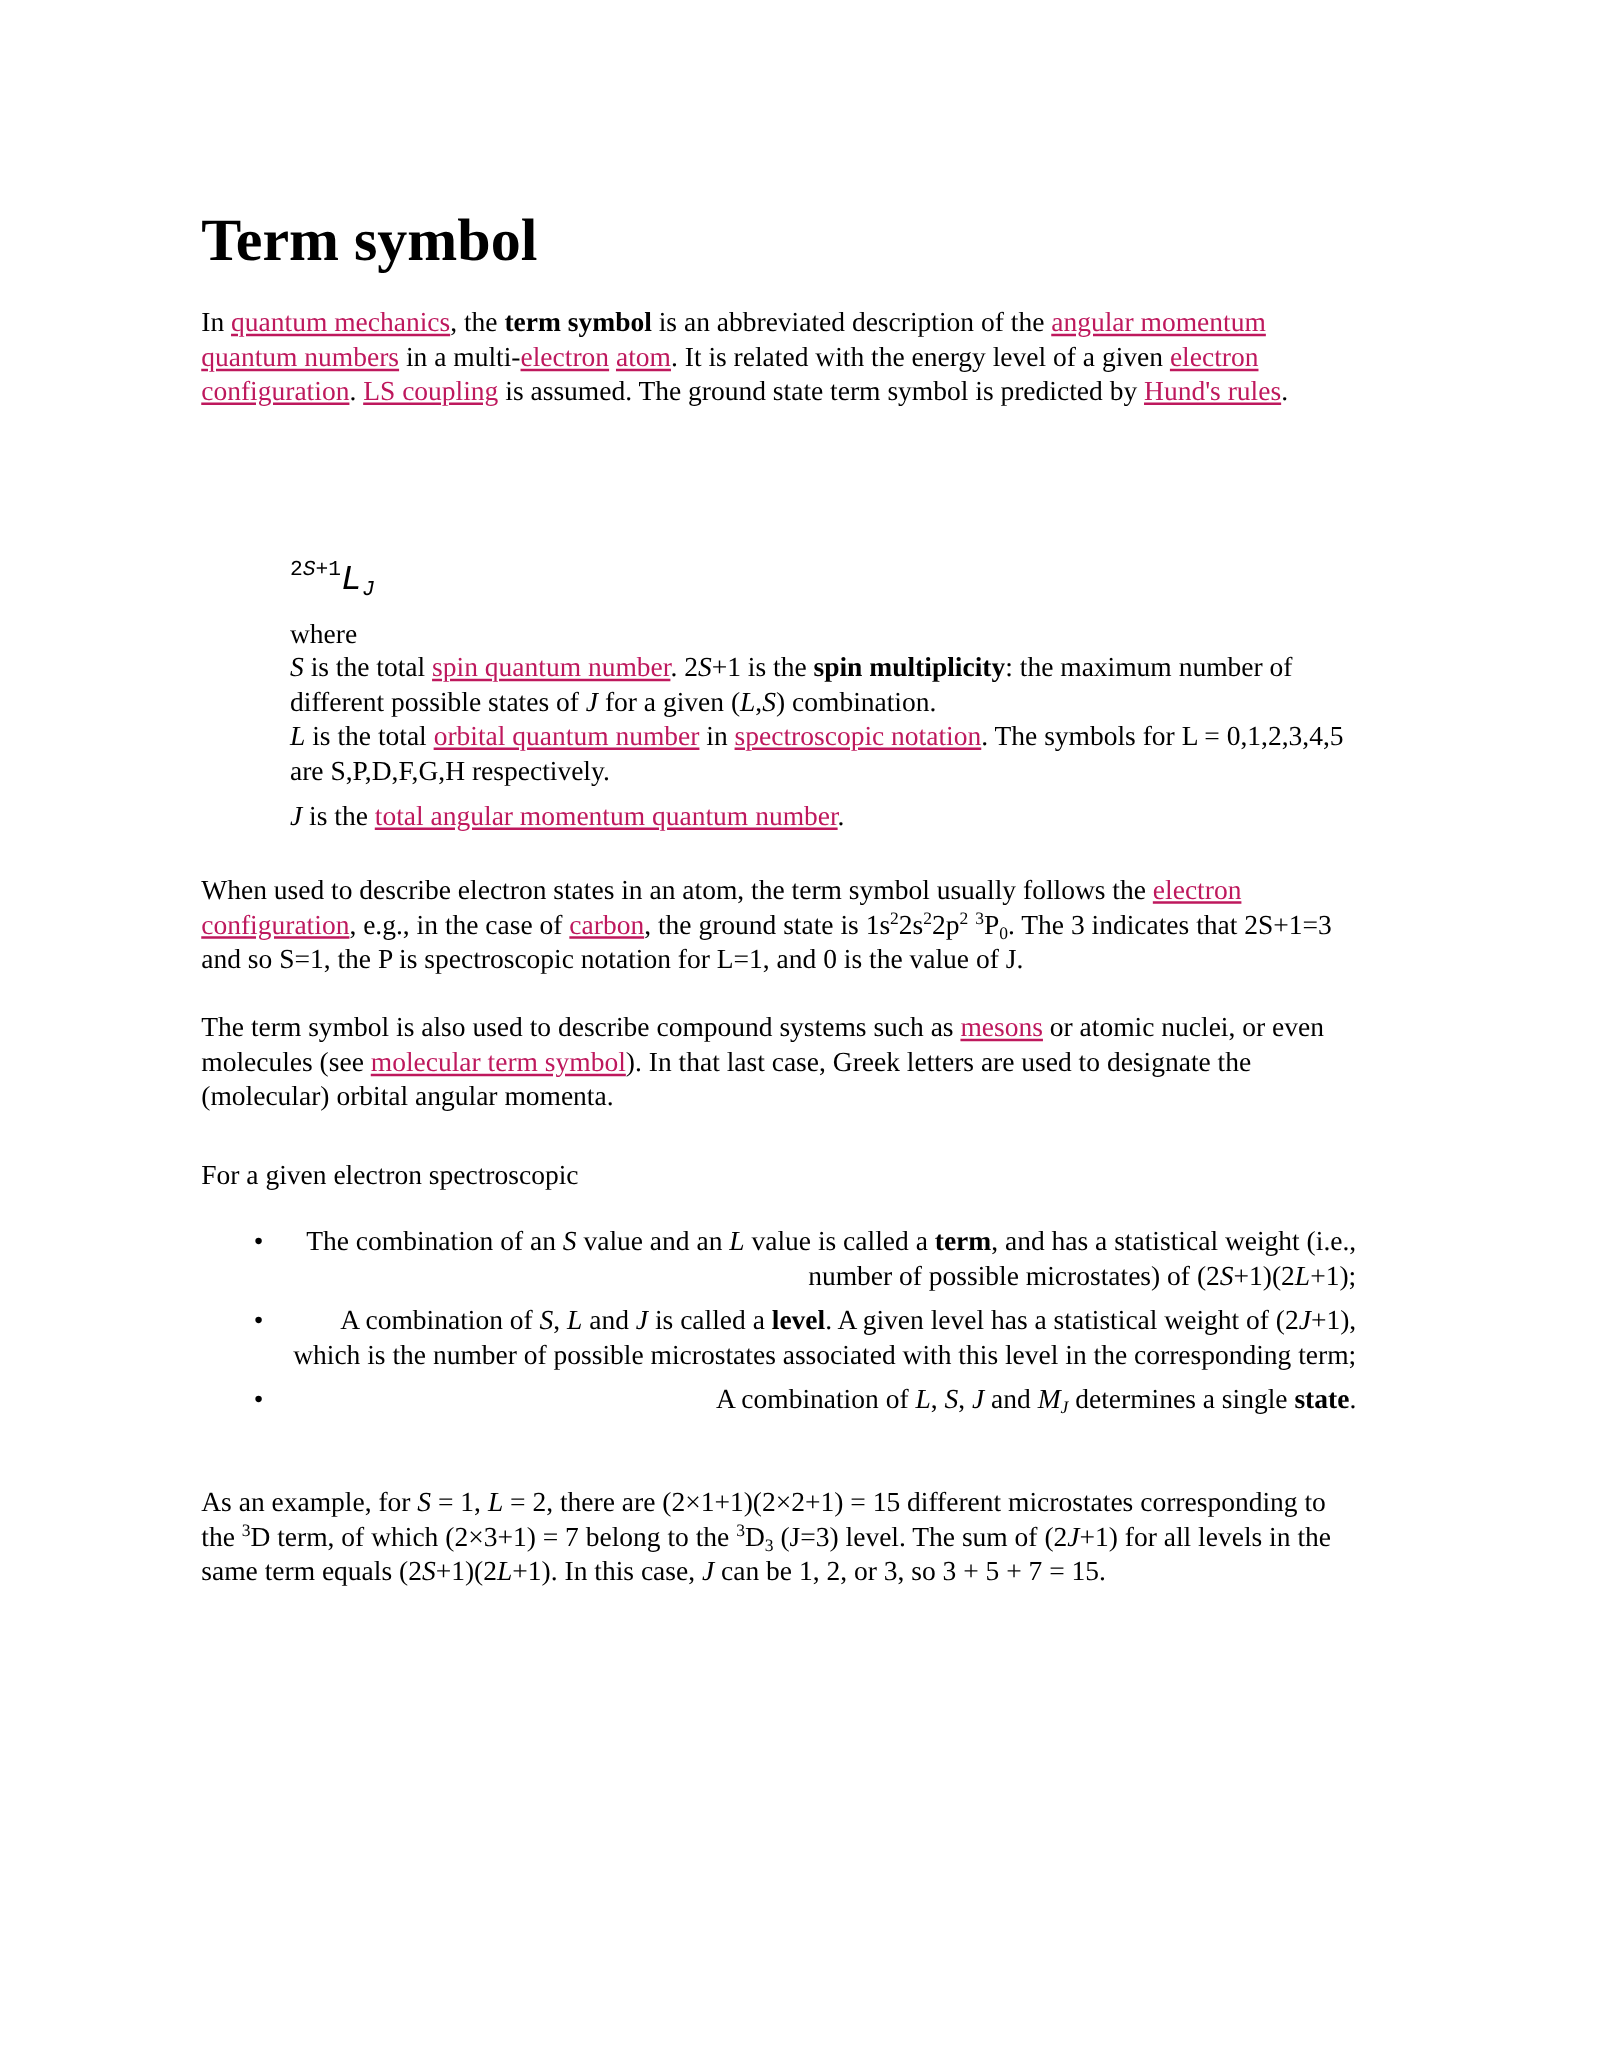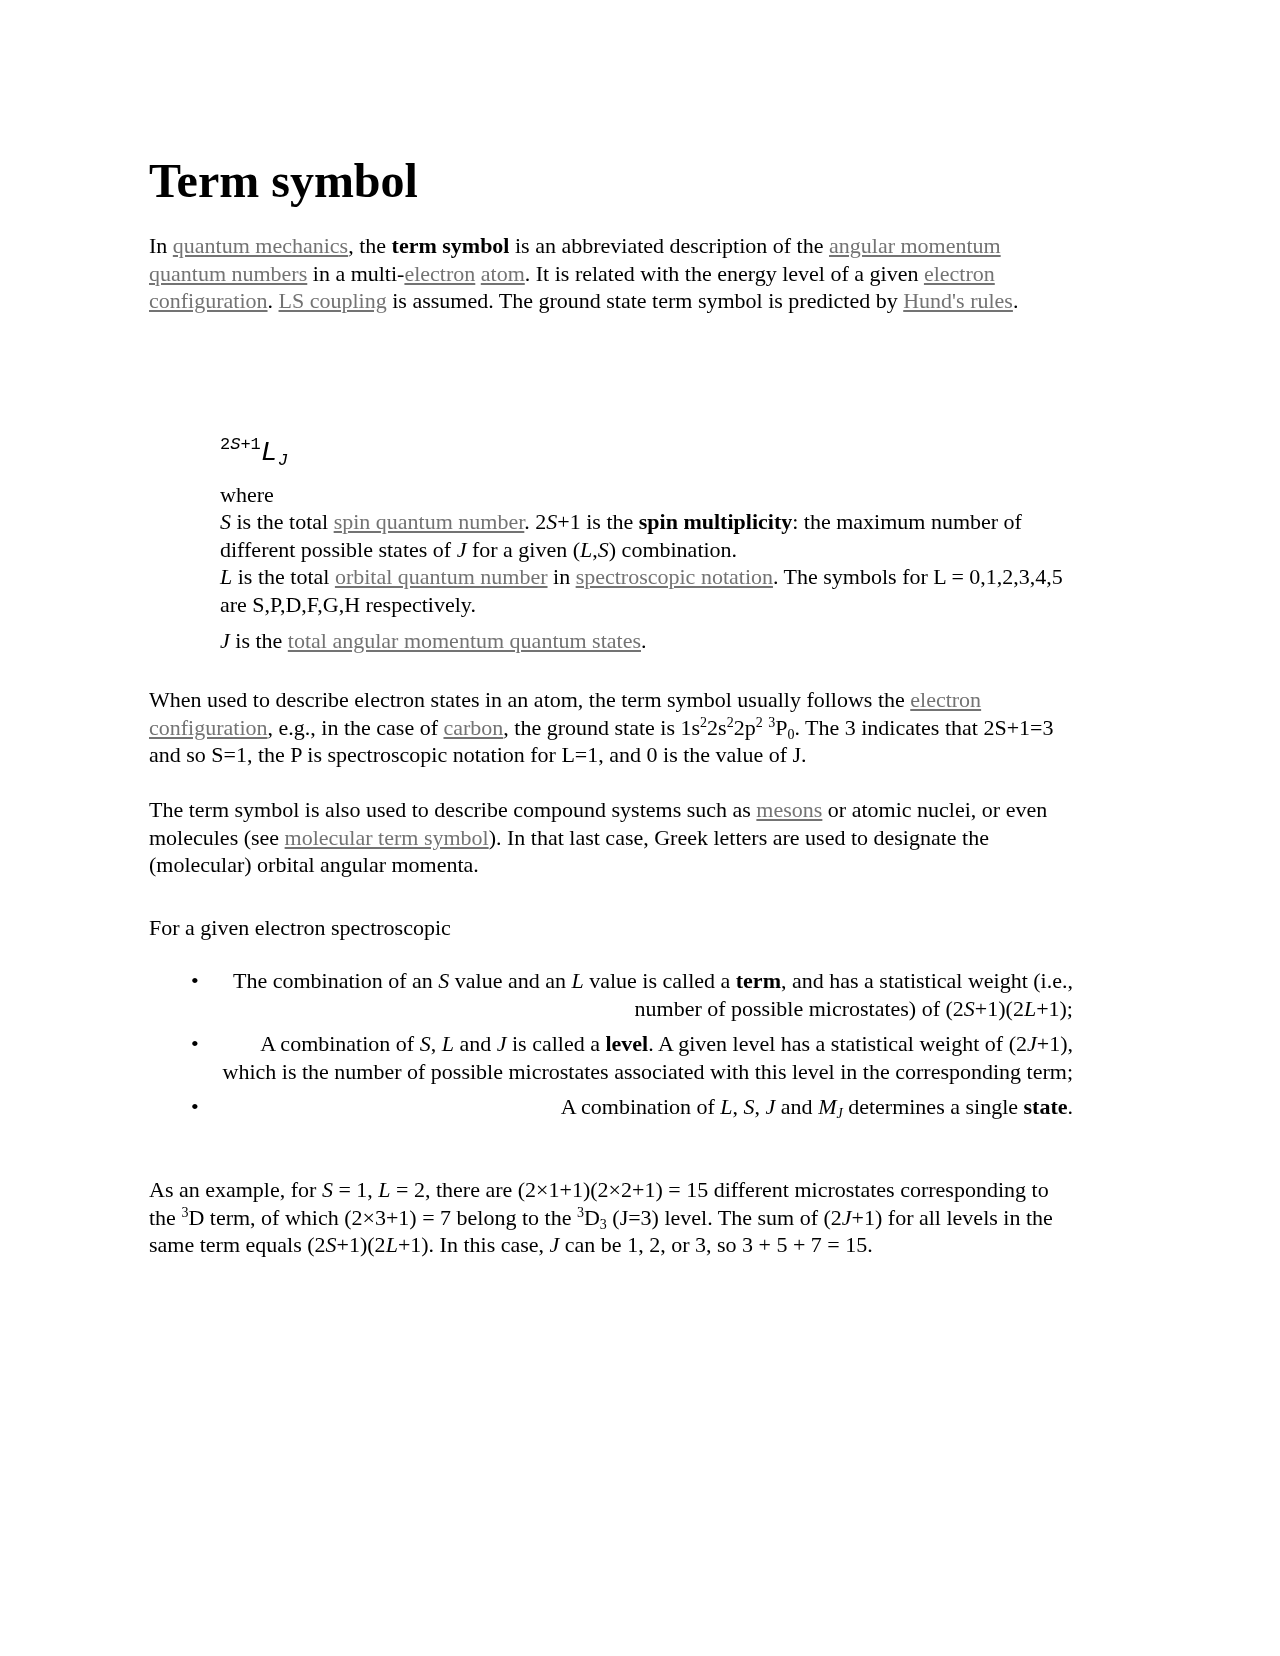--- a/index.html
+++ b/index.html
@@ -6,33 +6,33 @@
   .page{
     position:relative;
     width:1280px;height:1656px;
     background:#ffffff;
     overflow:hidden;
     font-family:"Liberation Serif","DejaVu Serif",serif;
     color:#000000;
     font-size:22px;
     line-height:27.5px;
   }
-  .abs{position:absolute;left:144px;width:924px;margin:5px;}
+  .abs{position:absolute;left:144px;width:924px;margin:17px;}
   .indent{left:215px;width:853px;}
   h1.abs{
     top:152px;
     font-size:48px;
     line-height:48px;
     font-weight:bold;
     letter-spacing:0px;
   }
   .run-plain{}
   .run-bold{font-weight:bold;}
   .run-italic{font-style:italic;}
-  .run-link{color:#737373;text-decoration:underline;cursor:pointer;}
+  .run-link{color:#be185d;text-decoration:underline;cursor:pointer;}
   .run-sup{font-size:14px;vertical-align:8px;line-height:0;}
   .run-sub{font-size:14px;vertical-align:-4px;line-height:0;}
   .run-sub-italic{font-size:14px;vertical-align:-4px;line-height:0;font-style:italic;}
   
   .formula{font-size:28px;line-height:36px;}
   .run-f-sup{font-size:17px;vertical-align:11px;line-height:0;}
   .run-f-sup-italic{font-size:17px;vertical-align:11px;line-height:0;font-style:italic;}
   .run-f-base{font-style:italic;font-size:28px;}
   .run-f-sub-italic{font-size:17px;vertical-align:-5px;line-height:0;font-style:italic;}
   
@@ -56,21 +56,21 @@
 
 
   <div class="abs indent formula" style="top:430px;font-family:Liberation Mono, monospace;"><span class="run-f-sup">2</span><span class="run-f-sup-italic">S</span><span class="run-f-sup">+1</span><span class="run-f-base">L</span><span class="run-f-sub-italic">J</span></div>
 
   <p class="abs indent" style="top:476px;">where</p>
 
   <p class="abs indent" style="top:503px;"><span class="run-italic">S</span><span class="run-plain"> is the total </span><a class="run-link" href="#">spin quantum number</a><span class="run-plain">. 2</span><span class="run-italic">S</span><span class="run-plain">+1 is the </span><span class="run-bold">spin multiplicity</span><span class="run-plain">: the maximum number of different possible states of </span><span class="run-italic">J</span><span class="run-plain"> for a given (</span><span class="run-italic">L</span><span class="run-plain">,</span><span class="run-italic">S</span><span class="run-plain">) combination.</span></p>
 
   <p class="abs indent" style="top:558px;"><span class="run-italic">L</span><span class="run-plain"> is the total </span><a class="run-link" href="#">orbital quantum number</a><span class="run-plain"> in </span><a class="run-link" href="#">spectroscopic notation</a><span class="run-plain">. The symbols for L = 0,1,2,3,4,5 are S,P,D,F,G,H respectively.</span></p>
 
-  <p class="abs indent" style="top:622px;"><span class="run-italic">J</span><span class="run-plain"> is the </span><a class="run-link" href="#">total angular momentum quantum states</a><span class="run-plain">.</span></p>
+  <p class="abs indent" style="top:622px;"><span class="run-italic">J</span><span class="run-plain"> is the </span><a class="run-link" href="#">total angular momentum quantum number</a><span class="run-plain">.</span></p>
 
   <p class="abs" style="top:681px;"><span class="run-plain">When used to describe electron states in an atom, the term symbol usually follows the </span><a class="run-link" href="#">electron configuration</a><span class="run-plain">, e.g., in the case of </span><a class="run-link" href="#">carbon</a><span class="run-plain">, the ground state is 1s</span><span class="run-sup">2</span><span class="run-plain">2s</span><span class="run-sup">2</span><span class="run-plain">2p</span><span class="run-sup">2</span><span class="run-plain"> </span><span class="run-sup">3</span><span class="run-plain">P</span><span class="run-sub">0</span><span class="run-plain">. The 3 indicates that 2S+1=3 and so S=1, the P is spectroscopic notation for L=1, and 0 is the value of J.</span></p>
 
   <p class="abs" style="top:791px;"><span class="run-plain">The term symbol is also used to describe compound systems such as </span><a class="run-link" href="#">mesons</a><span class="run-plain"> or atomic nuclei, or even molecules (see </span><a class="run-link" href="#">molecular term symbol</a><span class="run-plain">). In that last case, Greek letters are used to designate the (molecular) orbital angular momenta.</span></p>
 
   <p class="abs" style="top:909px;">For a given electron spectroscopic</p>
 
   <ul class="abs" style="top:962px;">
     <li><span class="run-plain">The combination of an </span><span class="run-italic">S</span><span class="run-plain"> value and an </span><span class="run-italic">L</span><span class="run-plain"> value is called a </span><span class="run-bold">term</span><span class="run-plain">, and has a statistical weight (i.e., number of possible microstates) of (2</span><span class="run-italic">S</span><span class="run-plain">+1)(2</span><span class="run-italic">L</span><span class="run-plain">+1);</span></li>
     <li><span class="run-plain">A combination of </span><span class="run-italic">S</span><span class="run-plain">, </span><span class="run-italic">L</span><span class="run-plain"> and </span><span class="run-italic">J</span><span class="run-plain"> is called a </span><span class="run-bold">level</span><span class="run-plain">. A given level has a statistical weight of (2</span><span class="run-italic">J</span><span class="run-plain">+1), which is the number of possible microstates associated with this level in the corresponding term;</span></li>

